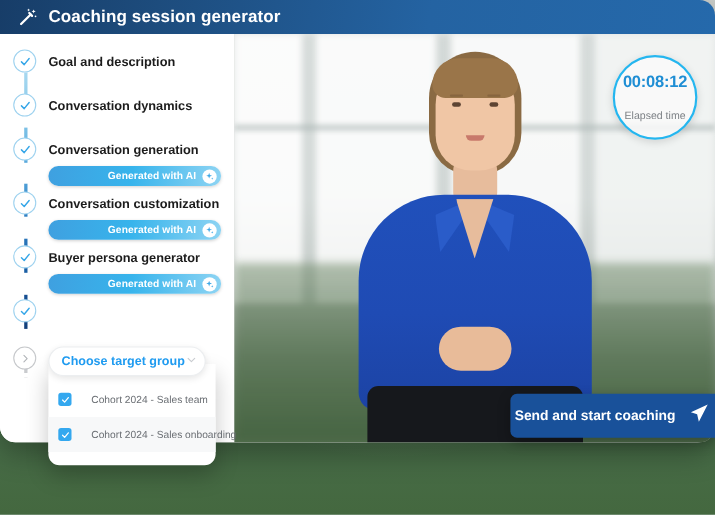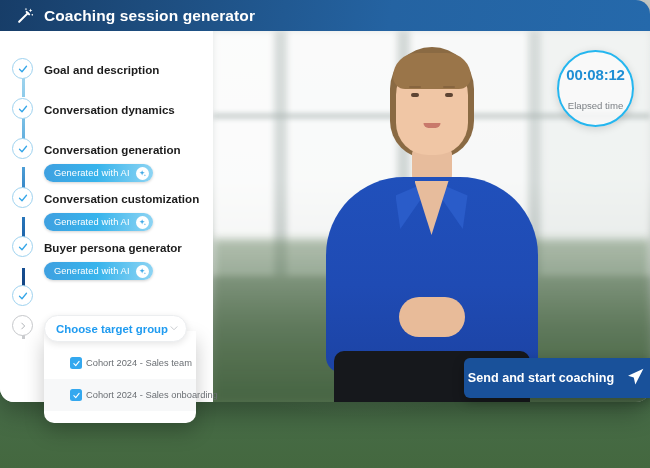--- a/index.html
+++ b/index.html
@@ -52,21 +52,21 @@
     letter-spacing: .1px;
     line-height: 1;
   }
 
   
   .steps {
     position: absolute; left: 0; top: 31px;
     width: 213px; height: 371px;
     background: #ffffff;
     border-radius: 0 0 0 14px;
-    padding: 27px 0 0 0;
+    padding: 14px 0 0 0;
   }
   .step {
     position: relative;
     display: flex; align-items: flex-start; gap: 11px;
     padding-left: 12px;
   }
   .bullet {
     position: relative; z-index: 2;
     width: 21px; height: 21px; flex: 0 0 21px;
     border-radius: 50%;
@@ -83,21 +83,21 @@
   }
   .ai-badge {
     margin-top: 6px;
     display: inline-flex; align-items: center; gap: 6px;
     height: 18px; padding: 0 4px 0 10px;
     border-radius: 9px;
     background: linear-gradient(95deg, #3fa0e0 0%, #37b4ec 48%, #8ed4f3 100%);
     box-shadow: 0 1px 3px rgba(0,0,0,.18);
   }
   .ai-badge-text {
-    color: #ffffff; font-size: 9.3px; font-weight: normal; letter-spacing: .1px;
+    color: #ffffff; font-size: 9.3px; font-weight: bold; letter-spacing: .1px; margin-left: 44px;
   }
   .sparkle-circle {
     width: 13px; height: 13px; border-radius: 50%;
     background: #ffffff;
     display: flex; align-items: center; justify-content: center;
   }
 
   
   .conn {
     position: absolute; left: 22px; width: 3px; z-index: 1;
@@ -125,22 +125,22 @@
   .dropdown-menu {
     position: absolute; left: 0; top: 16px;
     width: 152px;
     background: #ffffff;
     border-radius: 0 0 10px 10px;
     box-shadow: 0 9px 20px rgba(0,0,0,.22);
     padding: 16px 0 12px 0;
     z-index: 5;
   }
   .dd-item {
-    display: flex; align-items: center; gap: 4px;
-    height: 32px; padding: 0 26px;
+    display: flex; align-items: center; gap: 18px;
+    height: 32px; padding: 0 9px;
     font-size: 9.3px; color: #6b6f74;
     white-space: nowrap;
   }
   .dd-item.alt { background: #f7f8f9; text-align: right; }
   .cbox {
     width: 12px; height: 12px; flex: 0 0 12px;
     border-radius: 2.5px;
     background: #34a8ef;
     display: flex; align-items: center; justify-content: center;
   }

